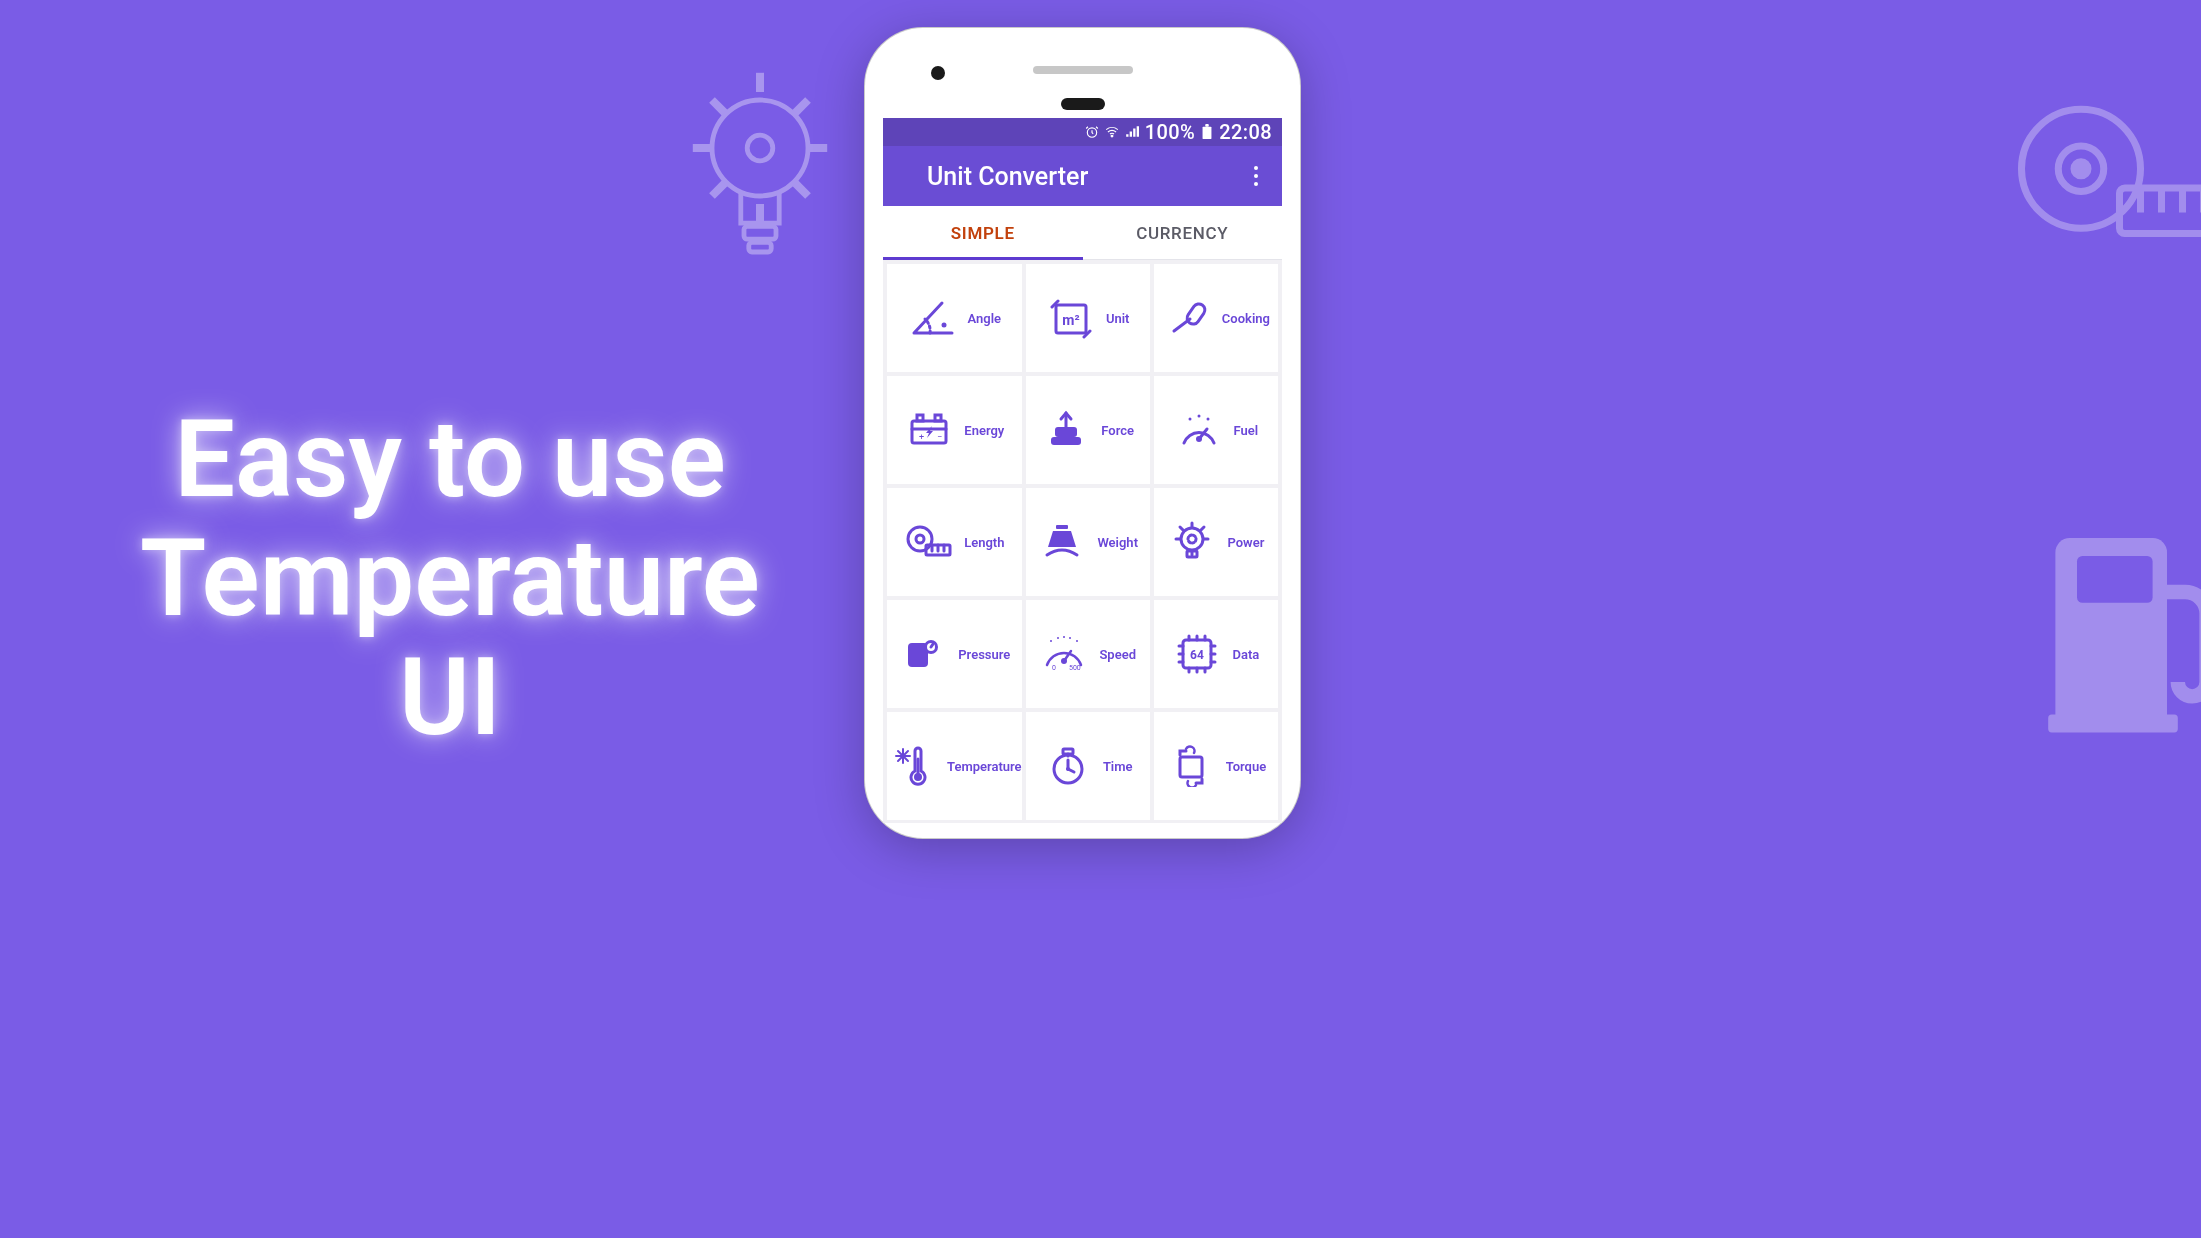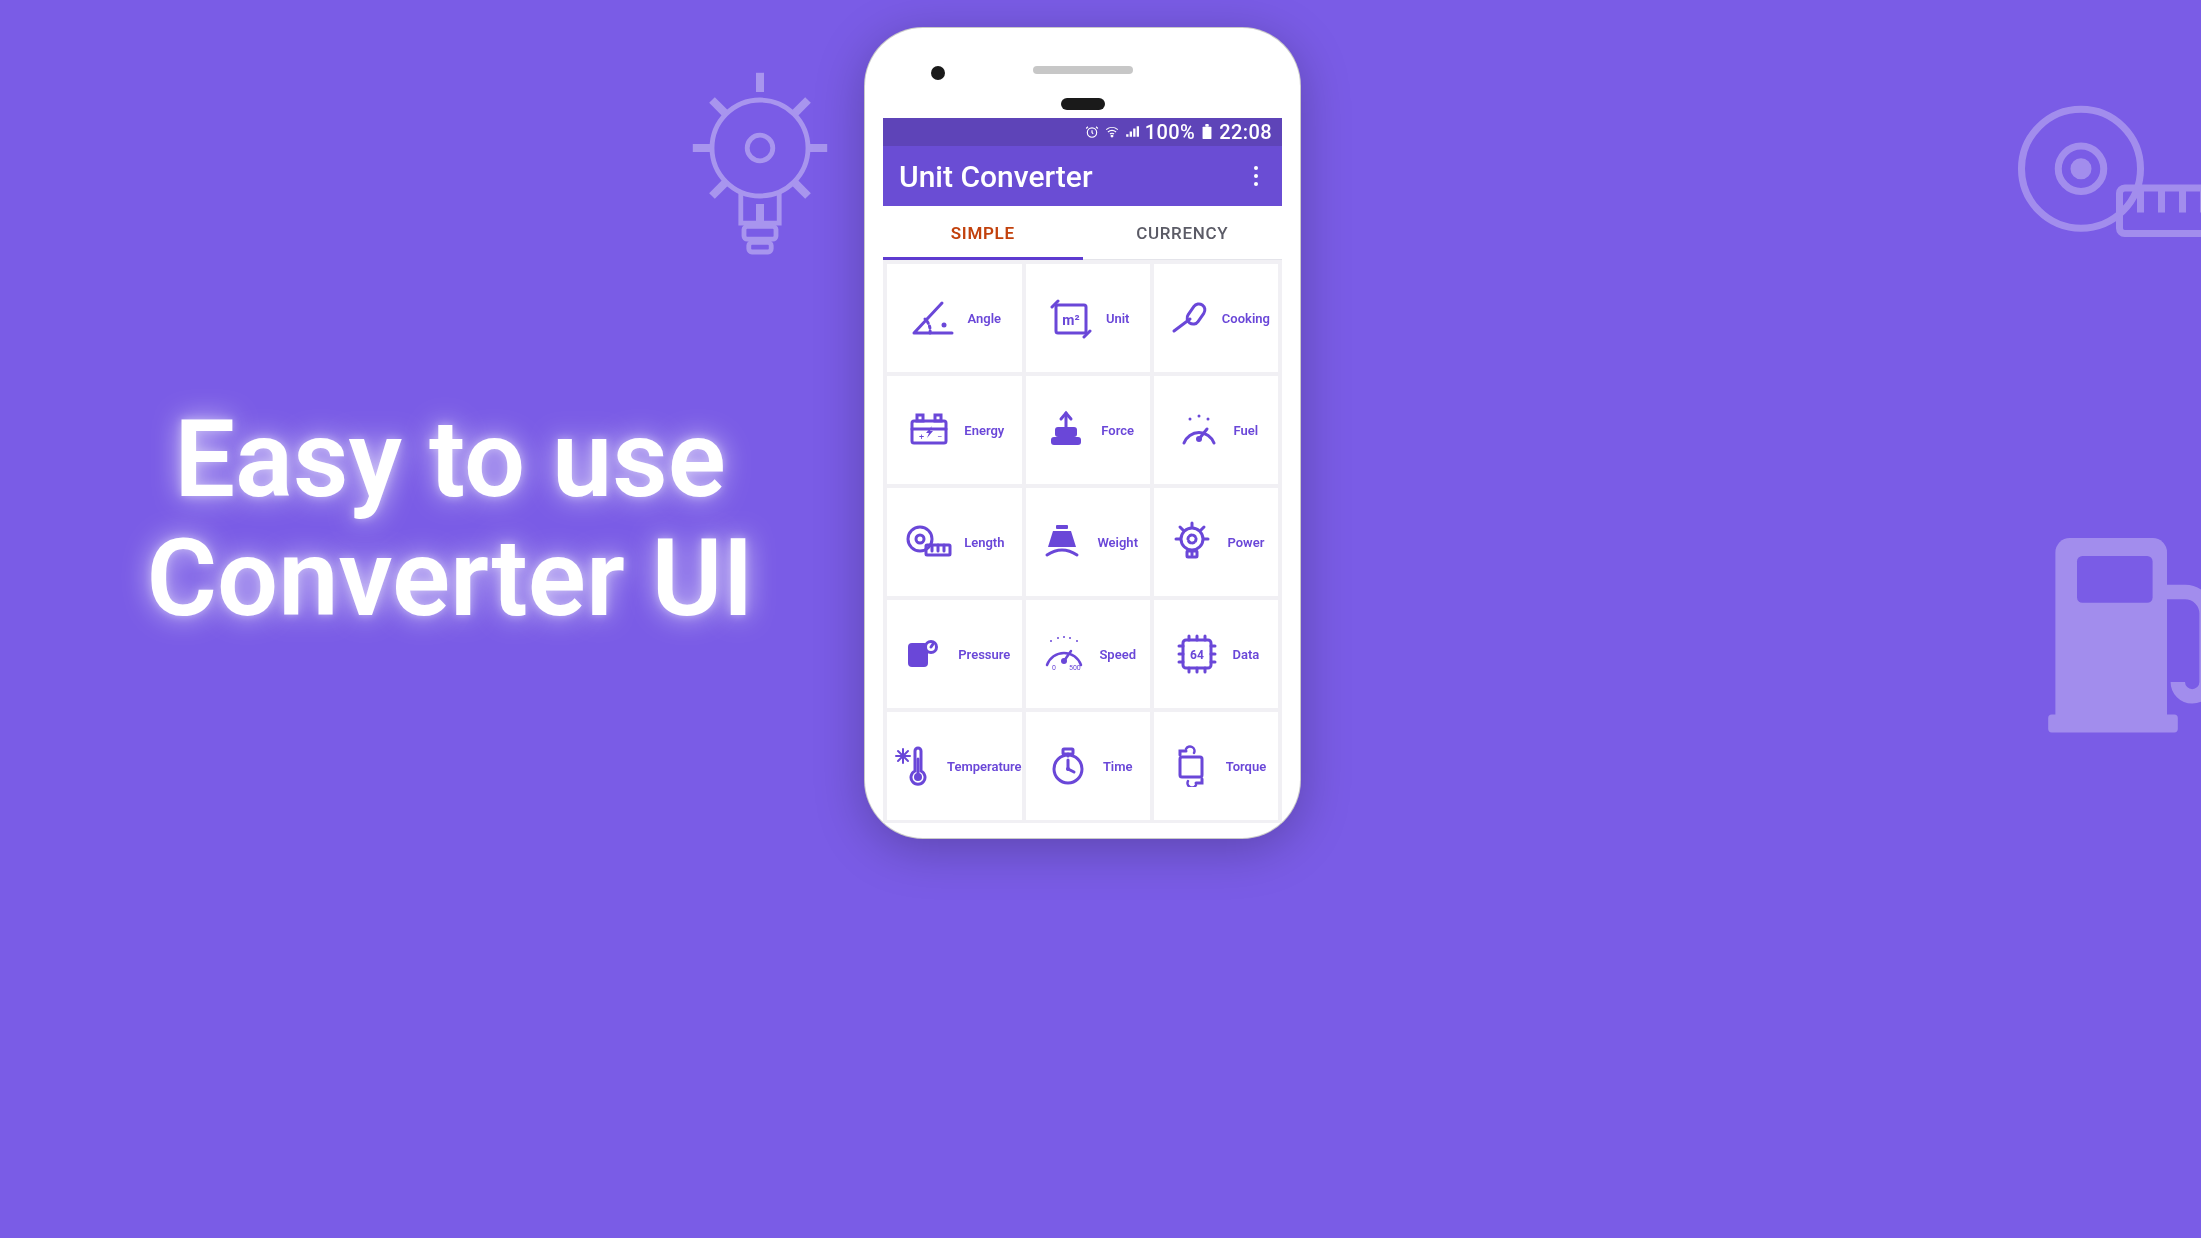--- a/index.html
+++ b/index.html
@@ -128,22 +128,23 @@
   .appbar {
     background: #6A4DD4;
     color: #fff;
     height: 60px;
     display: flex;
     align-items: center;
     justify-content: space-between;
     padding: 0 16px;
   }
   .appbar-title {
-    font-size: 30px;
+    font-size: 25px;
     font-weight: 500;
+    margin-left: 28px;
   }
   .kebab {
     width: 20px; height: 28px;
     display: flex; flex-direction: column; align-items:center; justify-content:center; gap:4px;
   }
   .kebab span { width: 4px; height: 4px; background:#fff; border-radius:50%; display:block; }
 
   
   .tabs {
     background: #fff;
@@ -227,21 +228,21 @@
 <svg viewBox="0 0 100 120" fill="currentColor">
   <path d="M16 10 h46 a8 8 0 0 1 8 8 v92 h-62 v-92 a8 8 0 0 1 8 -8 z" fill="currentColor" opacity="1"></path>
   <rect x="20" y="20" width="42" height="26" rx="3" fill="#7A5CE6"></rect>
   <path d="M70 40 h10 a12 12 0 0 1 12 12 v38 a8 8 0 0 1 -16 0" fill="none" stroke="currentColor" stroke-width="8"></path>
   <rect x="4" y="108" width="72" height="10" rx="2"></rect>
 </svg>
 </div>
 
 <div class="promo-text">
   <div>Easy to use</div>
-  <div>Converter UI</div>
+  <div>Temperature UI</div>
 </div>
 
 <div class="phone">
   <div class="phone-top">
     <div class="camera-dot"></div>
     <div class="speaker-slit"></div>
     <div class="speaker-oval"></div>
   </div>
 
   <div class="screen">

